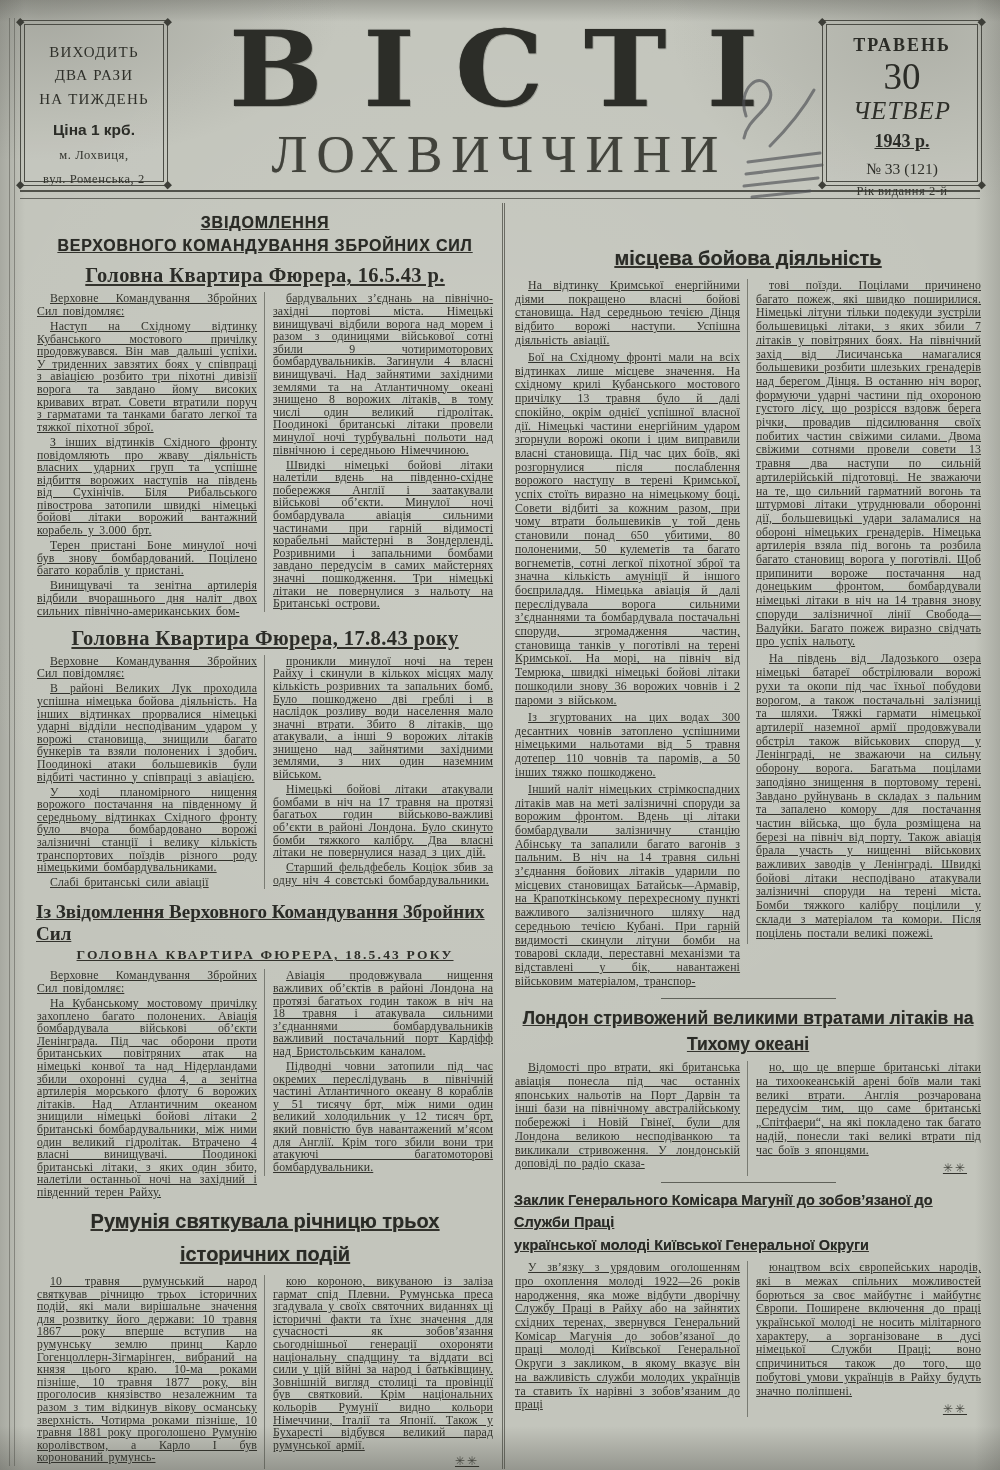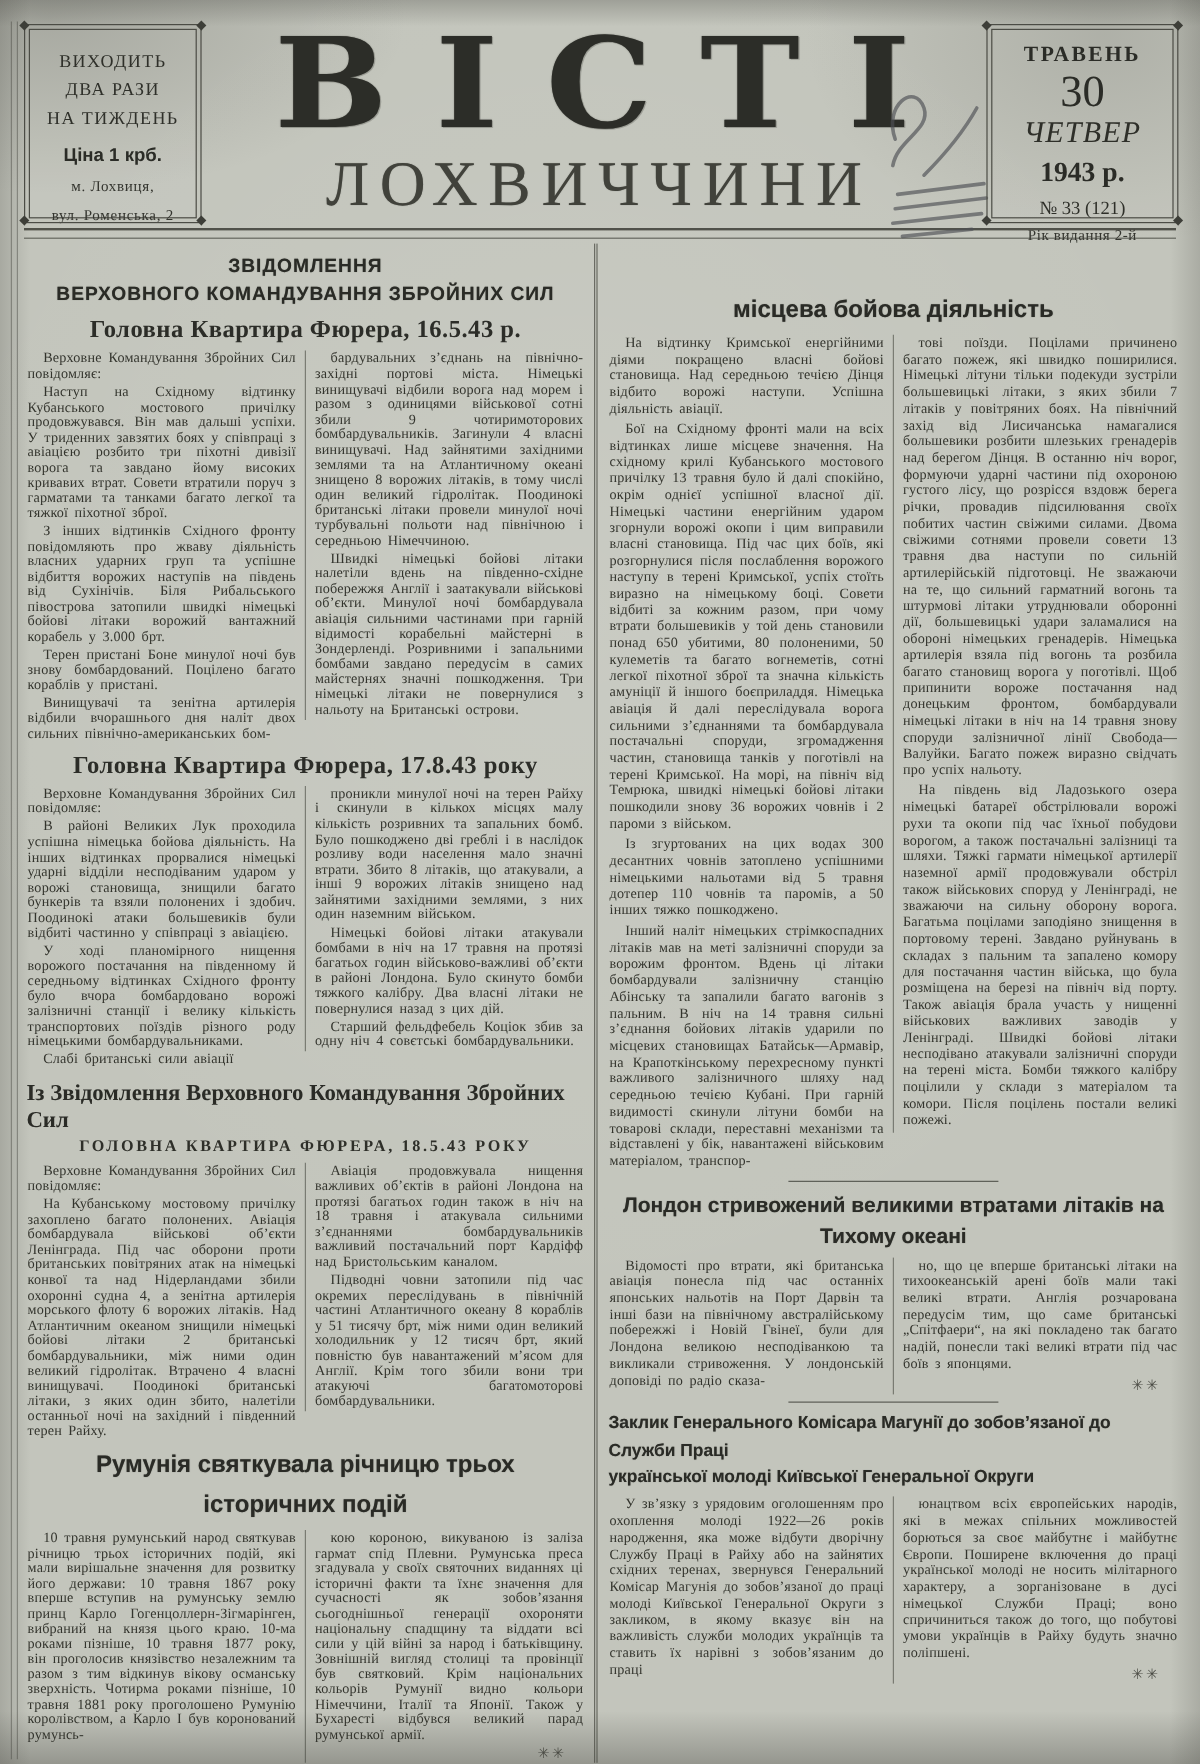--- a/index.html
+++ b/index.html
@@ -26,38 +26,38 @@
   .diamond.tl { left:-9px; top:-9px; } .diamond.tr { right:-9px; top:-9px; }
   .diamond.bl { left:-9px; bottom:-9px; } .diamond.br { right:-9px; bottom:-9px; }
   .box-left { width:140px; padding-top:16px; }
   .box-left .sched { font-size:15px; letter-spacing:1.2px; line-height:1.55; color:#2f302a; }
   .box-left .price { font-family:"Liberation Sans",sans-serif; font-weight:bold; font-size:15.5px; margin-top:10px; color:#2b2c27; }
   .box-left .addr { font-size:12.5px; margin-top:9px; letter-spacing:.6px; color:#34352f; }
   .box-right { width:152px; padding-top:10px; }
   .box-right .month { font-weight:bold; font-size:18px; letter-spacing:2px; color:#2b2c27; }
   .box-right .day { font-size:37px; line-height:1.05; margin-top:2px; color:#2b2c27; }
   .box-right .weekday { font-style:italic; font-size:25px; letter-spacing:1px; color:#2e2f29; }
-  .box-right .year { font-weight:bold; font-size:23px; margin-top:6px; color:#2b2c27; }
+  .box-right .year { font-weight:bold; font-size:18px; margin-top:6px; color:#2b2c27;text-decoration:underline; }
   .box-right .issue { font-size:15.5px; margin-top:8px; color:#2e2f29; }
   .box-right .edition { font-size:12.5px; margin-top:6px; letter-spacing:.5px; color:#34352f; }
 
   .title-block { flex:1; position:relative; text-align:center; overflow:visible; }
   .title-main { font-family:"DejaVu Serif",serif; font-weight:bold; font-size:104px; line-height:.88;
     letter-spacing:.36em; margin-right:-.36em; transform:scaleX(1.07); transform-origin:50% 0;
     color:#2c2d28; text-shadow:0 0 1px rgba(40,41,36,.65), 1px 1px 0 rgba(40,41,36,.2); }
   .title-sub { font-family:"Liberation Serif",serif; font-weight:400; font-size:53px; line-height:1;
     letter-spacing:.17em; margin-right:-.17em; margin-top:12px; color:#41423b;
     text-shadow:0 0 .8px rgba(55,56,50,.5); }
   .ink-mark { position:absolute; right:-26px; top:26px; opacity:.65; }
 
   .head-rule { margin:8px 20px 0 20px; height:6px; border-top:2px solid rgba(60,61,54,.85);
     border-bottom:1px solid rgba(60,61,54,.7); }
 
   
-  .body-grid { display:flex; margin:4px 18px 0 20px; align-items:flex-start; }
+  .body-grid { display:flex; margin:4px 18px 0 34px; align-items:flex-start;text-decoration:underline; }
   .half { box-sizing:border-box; }
   .half-left { width:478px; border-right:3px double rgba(75,76,68,.75); padding:2px 8px 0 2px; }
   .half-right { width:484px; padding:2px 0 0 9px; }
 
   .cols { display:flex; align-items:flex-start; }
   .col { flex:1; min-width:0; }
   .col-a { padding:0 7px 0 1px; }
   .col-b { border-left:1px solid rgba(72,74,65,.6); padding:0 1px 0 8px; }
 
   .para { font-size:11.8px; line-height:12.6px; text-align:justify; text-indent:13px;

